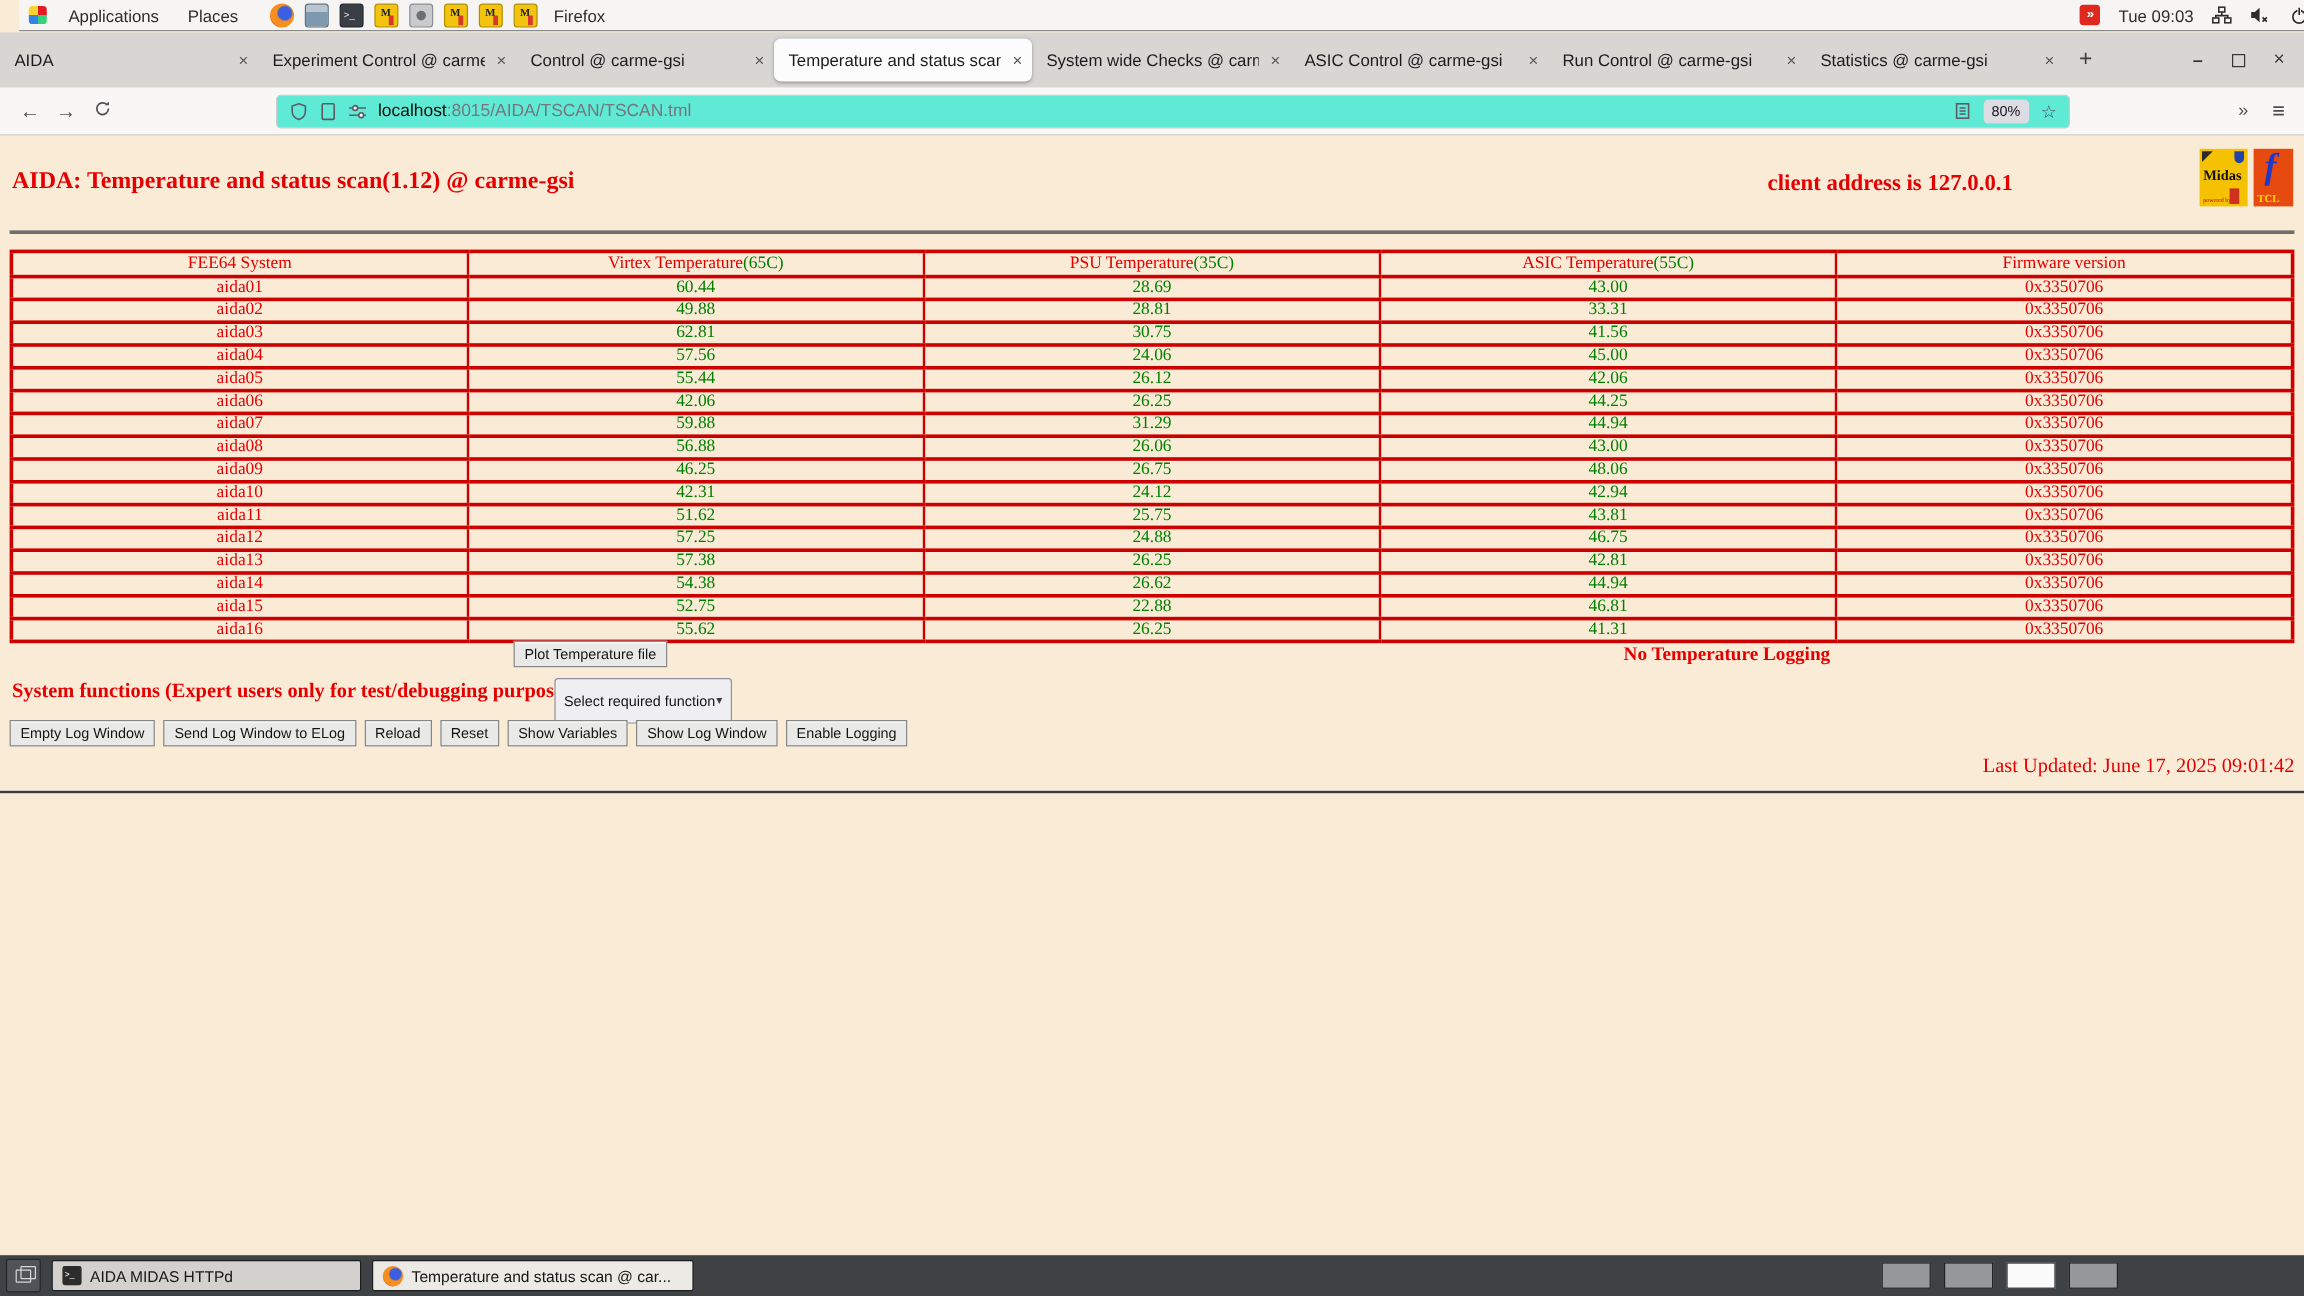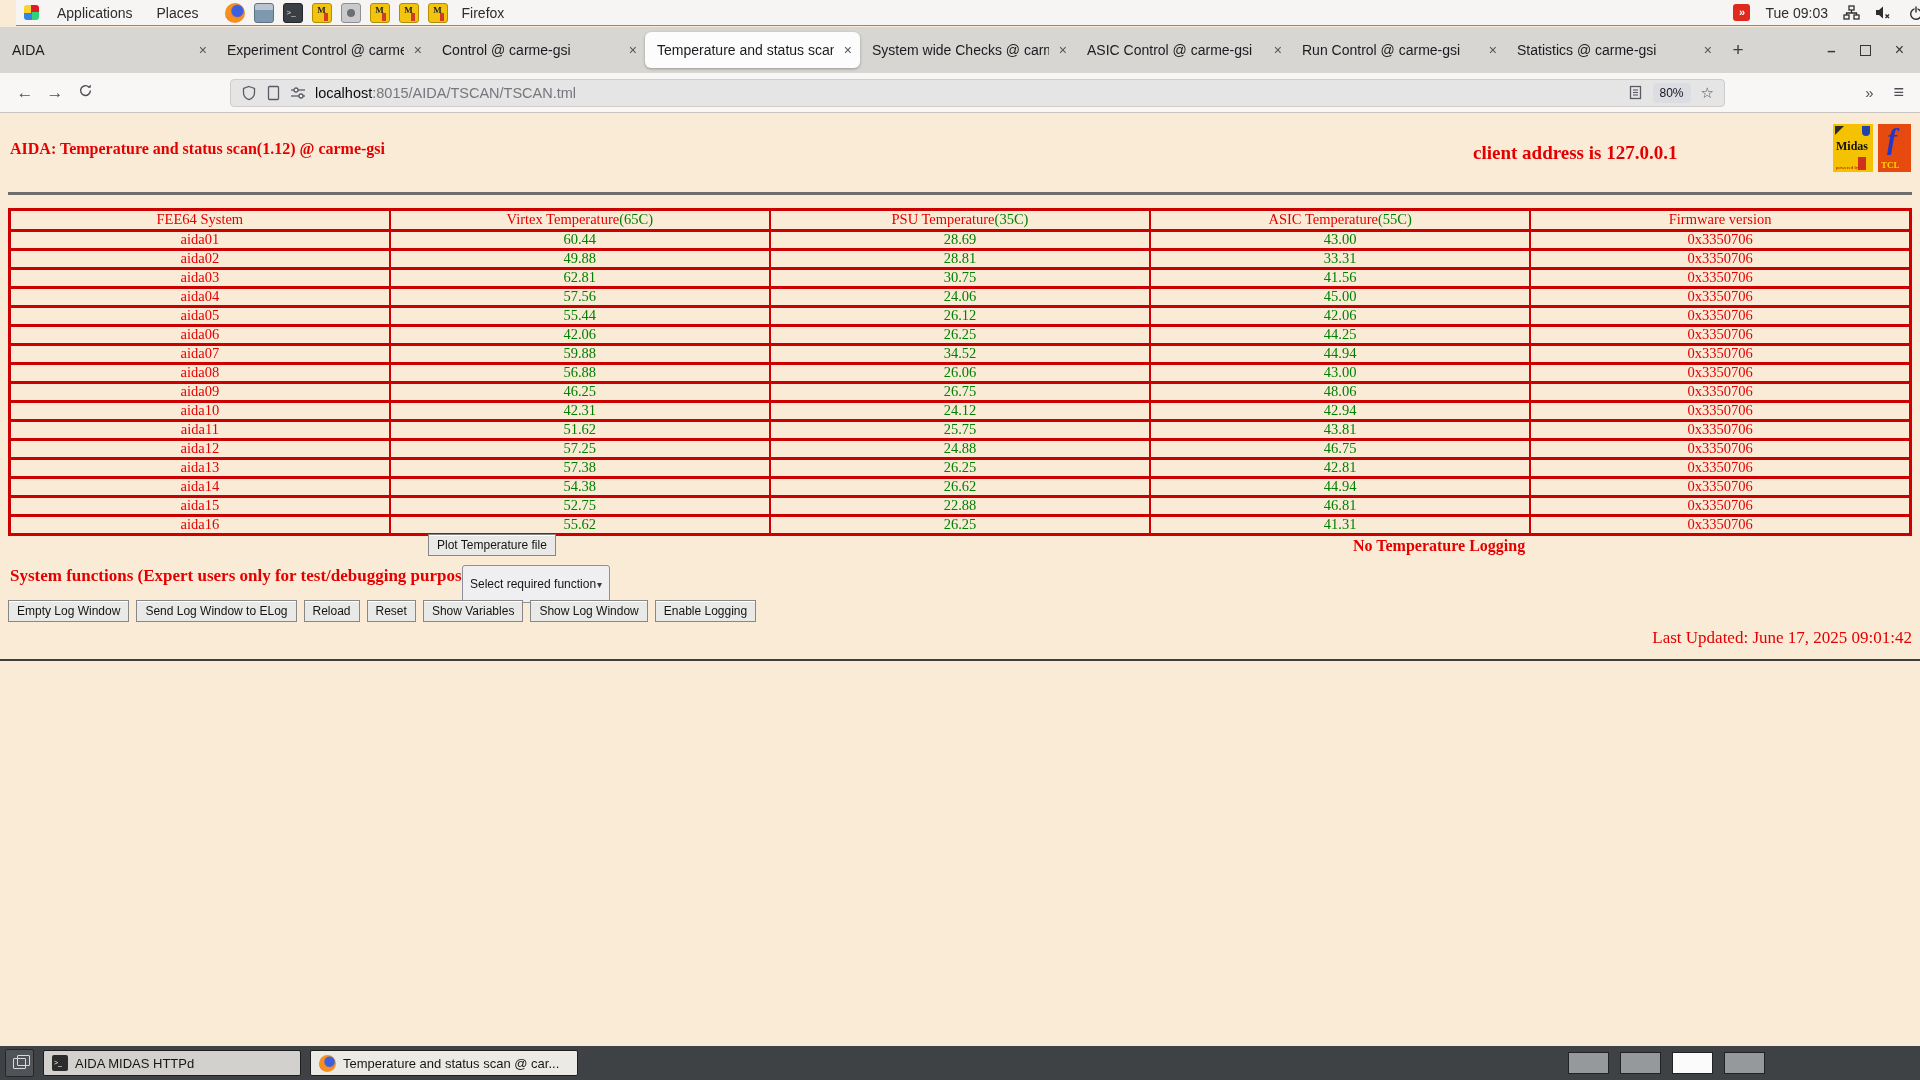--- a/index.html
+++ b/index.html
@@ -44,36 +44,36 @@
              font-size:14px;color:#55555c}
   .newtab{width:36px;text-align:center;font-size:19px;color:#3c3c41}
   .win-controls{margin-left:auto;display:flex;align-items:center;gap:24px;padding-right:16px;color:#35353a}
   .wc-min{font-size:15px;font-weight:bold}
   .wc-max{width:9px;height:9px;border:1.5px solid #35353a}
   .wc-close{font-size:16px}
 
   .nav-bar{height:40px;background:#f8f7f5;border-bottom:1px solid #c6c3c0;display:flex;
            align-items:center;flex:none;padding:0 10px;box-sizing:border-box}
   .nav-btn{font-size:17px;color:#4e4e55;width:30px;text-align:center}
-  .url-field{height:28px;width:1495px;margin-left:130px;background:#e5e5e5;border:1px solid #cfccc9;
+  .url-field{height:28px;width:1495px;margin-left:130px;background:#5eead4;border:1px solid #cfccc9;
              border-radius:4px;display:flex;align-items:center;padding:0 10px;box-sizing:border-box}
   .uf-icon{margin-right:9px;display:flex;align-items:center}
   .url-text{font-size:14.5px;color:#0c0c0d;white-space:nowrap}
   .url-text .path{color:#76767d}
   .uf-right{margin-left:auto;display:flex;align-items:center;gap:10px}
   .zoom-pill{background:#dcdce3;border-radius:4px;font-size:12px;padding:3px 7px;color:#15141a}
   .star{font-size:15px;color:#4e4e55}
   .nav-right{margin-left:auto;display:flex;align-items:center;gap:20px;padding-right:6px;color:#4e4e55}
   .chev{font-size:15px}
   .hamb{font-size:18px}
 
   
   .viewport{flex:1;background:#faebd7;position:relative;overflow:hidden;
             font-family:"Liberation Serif","DejaVu Serif",serif}
-  .page-title{position:absolute;left:10px;top:27px;font-size:16px;font-weight:bold;color:#e40000}
+  .page-title{position:absolute;left:10px;top:27px;font-size:20px;font-weight:bold;color:#e40000}
   .client-address{position:absolute;left:1473px;top:29px;font-size:19px;font-weight:bold;color:#e40000}
   .logos{position:absolute;right:9px;top:11px;display:flex;gap:5px}
   .logo-midas{width:40px;height:48px;background:#f4c200;position:relative}
   .lm-tri{position:absolute;left:2px;top:2px;width:0;height:0;
           border-top:9px solid #2a2a2a;border-right:9px solid transparent}
   .lm-shield{position:absolute;right:3px;top:2px;width:8px;height:10px;background:#2244aa;border-radius:0 0 4px 4px}
   .lm-text{position:absolute;left:3px;top:15px;font-size:12px;font-weight:bold;color:#111}
   .lm-sub{position:absolute;left:3px;bottom:2px;font-size:5px;color:#b00000}
   .lm-fig{position:absolute;right:7px;bottom:2px;width:8px;height:13px;background:#d03020}
   .logo-tcl{width:33px;height:48px;background:#e64a0e;position:relative;overflow:hidden}
@@ -354,21 +354,21 @@
             <td class="c-sys">aida06</td>
             <td class="c-val">42.06</td>
             <td class="c-val">26.25</td>
             <td class="c-val">44.25</td>
             <td class="c-fw">0x3350706</td>
           </tr>
 
           <tr>
             <td class="c-sys">aida07</td>
             <td class="c-val">59.88</td>
-            <td class="c-val">34.52</td>
+            <td class="c-val">31.29</td>
             <td class="c-val">44.94</td>
             <td class="c-fw">0x3350706</td>
           </tr>
 
           <tr>
             <td class="c-sys">aida08</td>
             <td class="c-val">56.88</td>
             <td class="c-val">26.06</td>
             <td class="c-val">43.00</td>
             <td class="c-fw">0x3350706</td>

